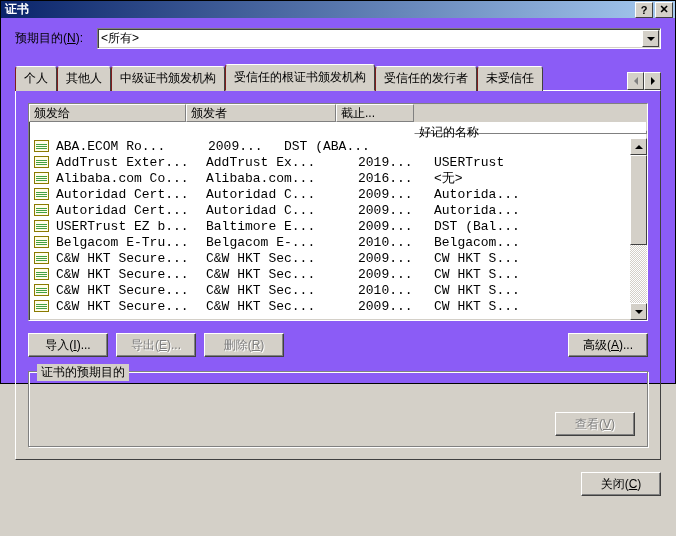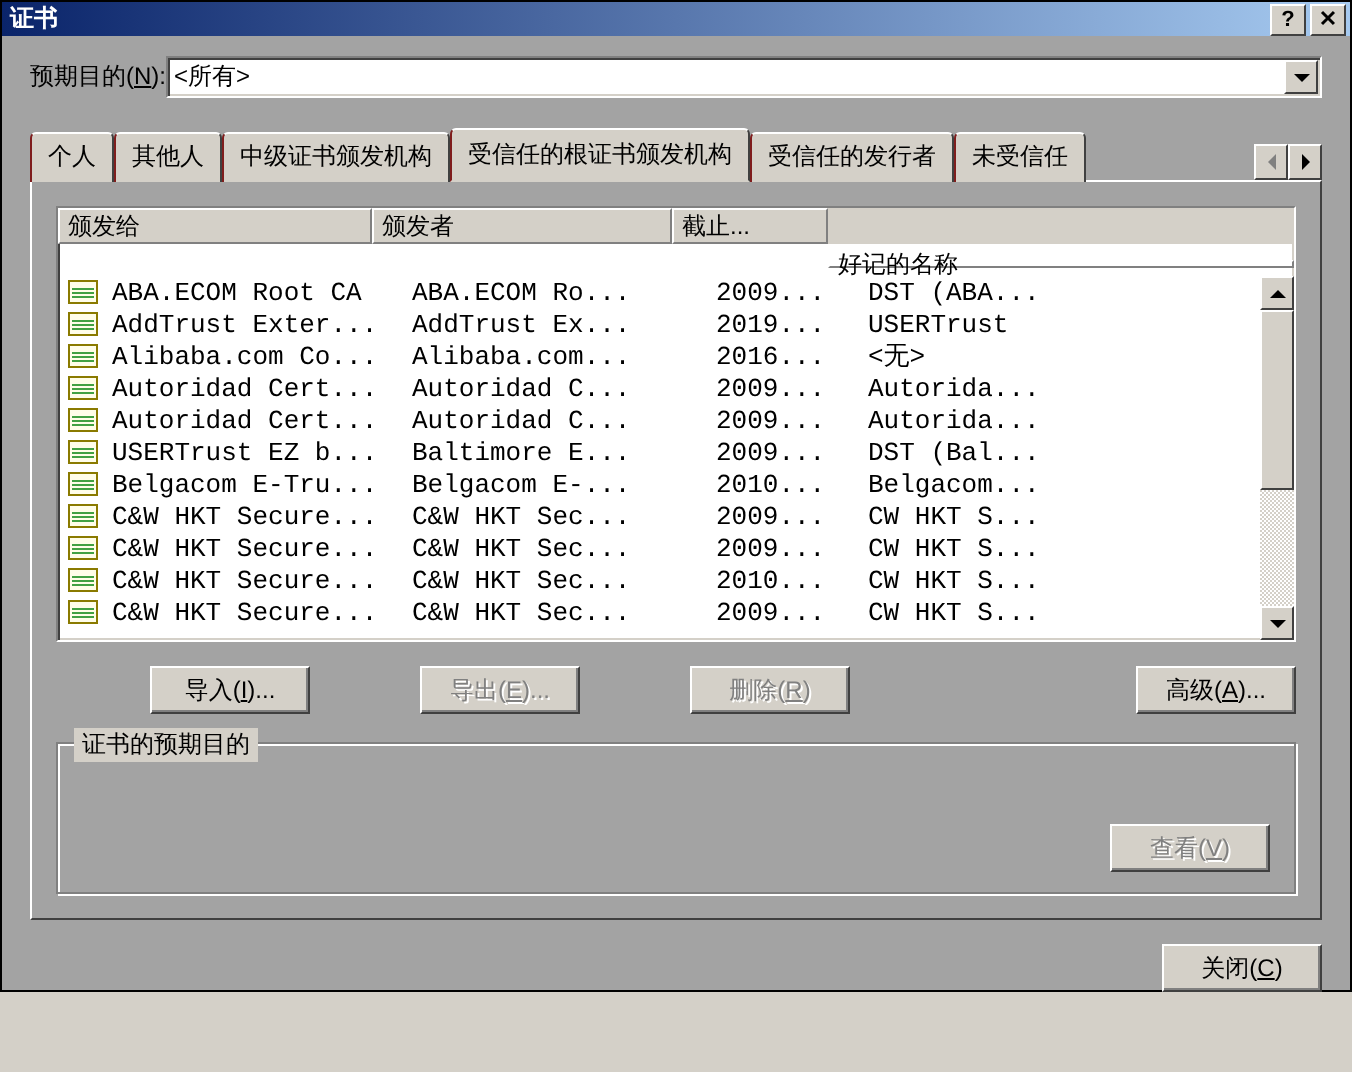--- a/index.html
+++ b/index.html
@@ -4,22 +4,22 @@
 <style>
 * { box-sizing: border-box; margin: 0; padding: 0; }
 body {
   font-family: "SimSun", "宋体", "MS Sans Serif", sans-serif;
   font-size: 12px;
   background: #d4d0c8;
   width: 676px; height: 536px;
   overflow: hidden;
 }
 .window {
-  width: 676px; height: 496px;
-  background: #a3a3a3;
+  width: 676px; height: 384px;
+  background: #8b5cf6;
   border: 1px solid #000;
   display: flex; flex-direction: column;
 }
 .titlebar {
   height: 22px;
   background: linear-gradient(to right, #0a246a, #a6caf0);
   color: #fff;
   display: flex; align-items: center;
   padding: 0 2px 0 4px;
   font-weight: bold;
@@ -29,21 +29,21 @@
   width: 18px; height: 16px;
   background: #d4d0c8;
   border-top: 1px solid #fff; border-left: 1px solid #fff;
   border-right: 1px solid #404040; border-bottom: 1px solid #404040;
   margin-left: 2px;
   display: flex; align-items: center; justify-content: center;
   color: #000; font-weight: bold; font-family: sans-serif; font-size: 11px;
   cursor: pointer;
 }
 .content { flex: 1; padding: 10px 14px 12px 14px; display: flex; flex-direction: column; }
-.row-purpose { display: flex; align-items: center; gap: 0; margin-bottom: 14px; }
+.row-purpose { display: flex; align-items: center; gap: 14px; margin-bottom: 14px; }
 .row-purpose label { white-space: nowrap; }
 .row-purpose label u { text-decoration: underline; }
 .combo {
   flex: 1; height: 21px;
   background: #fff;
   border-top: 1px solid #808080; border-left: 1px solid #808080;
   border-bottom: 1px solid #fff; border-right: 1px solid #fff;
   box-shadow: inset 1px 1px 0 #404040, inset -1px -1px 0 #d4d0c8;
   display: flex; align-items: center;
 }
@@ -171,21 +171,20 @@
 .btnrow { display: flex; gap: 8px; margin-top: 12px; align-items: center; }
 .btn95 {
   min-width: 80px; height: 24px;
   background: #d4d0c8;
   border-top: 1px solid #fff; border-left: 1px solid #fff;
   border-right: 1px solid #404040; border-bottom: 1px solid #404040;
   box-shadow: inset -1px -1px 0 #808080, inset 1px 1px 0 #d4d0c8;
   padding: 4px 10px;
   display: inline-flex; align-items: center; justify-content: center;
   cursor: pointer;
-  margin-left: 47px;
 }
 .btn95.disabled { color: #808080; text-shadow: 1px 1px 0 #fff; cursor: default; }
 .btn95 u { text-decoration: underline; }
 .spacer { flex: 1; }
 .group {
   border: 1px solid #808080;
   box-shadow: 1px 1px 0 #fff, inset 1px 1px 0 #fff;
   margin-top: 14px;
   padding: 12px 12px 10px 12px;
   position: relative;
@@ -242,21 +241,20 @@
           <div class="col ch1">颁发者</div>
           <div class="col ch2">截止...</div>
           <div class="col ch3">好记的名称</div>
         </div>
         <div class="list-body">
           <div class="rows" id="rows-host">
               <div class="row">
                 <span class="ico">
                   <span class="cert-icon"></span>
                 </span>
-                <span class="cell c0">ABA.ECOM Root CA</span>
                 <span class="cell c1">ABA.ECOM Ro...</span>
                 <span class="cell c2">2009...</span>
                 <span class="cell c3">DST (ABA...</span>
               </div>
               <div class="row">
                 <span class="ico">
                   <span class="cert-icon"></span>
                 </span>
                 <span class="cell c0">AddTrust Exter...</span>
                 <span class="cell c1">AddTrust Ex...</span>

